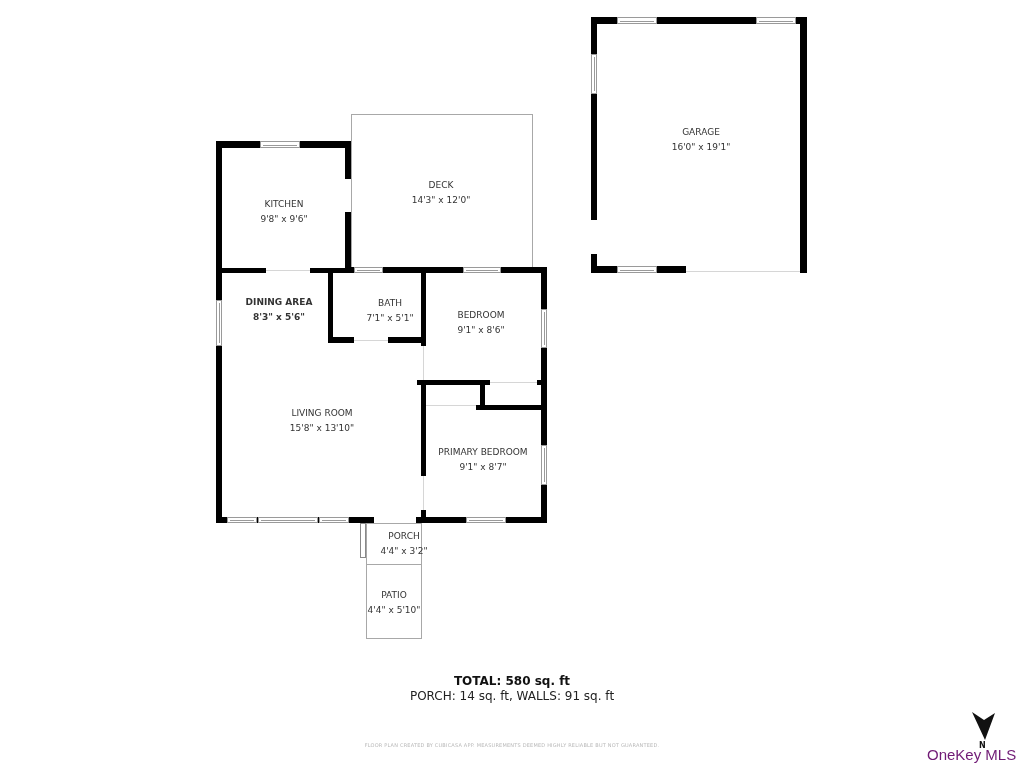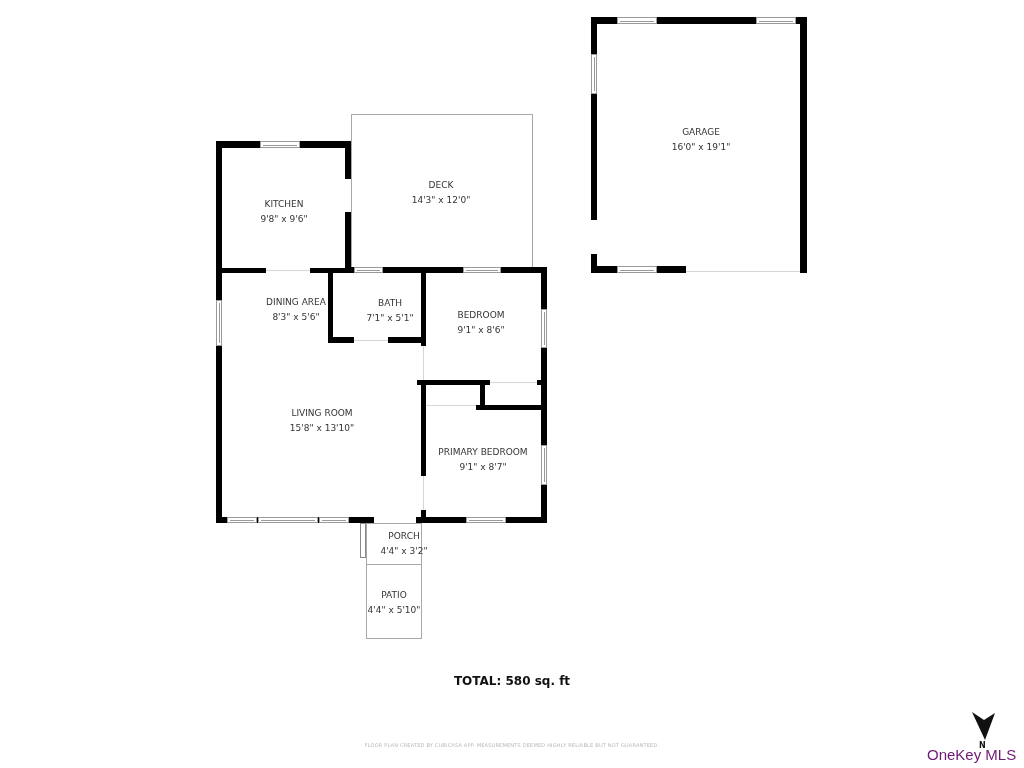--- a/index.html
+++ b/index.html
@@ -90,21 +90,21 @@
   <div class="thin" style="left:423px;top:476px;width:1px;height:34px;"></div>
   <div class="w" style="left:421px;top:510px;width:5px;height:13px;"></div>
 
   <div class="w" style="left:417px;top:380px;width:73px;height:5px;"></div>
   <div class="thin" style="left:490px;top:382px;width:47px;height:1px;"></div>
   <div class="w" style="left:537px;top:380px;width:6px;height:5px;"></div>
   <div class="w" style="left:480px;top:380px;width:5px;height:30px;"></div>
   <div class="w" style="left:476px;top:405px;width:67px;height:5px;"></div>
   <div class="thin" style="left:426px;top:405px;width:50px;height:1px;"></div>
 
-  <div class="label" style="left:296px;top:295px;">
+  <div class="label" style="left:279px;top:295px;font-weight:bold;">
     <div>DINING AREA</div>
     <div>8'3" x 5'6"</div>
   </div>
   <div class="label" style="left:481px;top:308px;">
     <div>BEDROOM</div>
     <div>9'1" x 8'6"</div>
   </div>
   <div class="label" style="left:322px;top:406px;">
     <div>LIVING ROOM</div>
     <div>15'8" x 13'10"</div>
@@ -122,20 +122,21 @@
     <div>4'4" x 3'2"</div>
   </div>
   <div class="label" style="left:394px;top:588px;">
     <div>PATIO</div>
     <div>4'4" x 5'10"</div>
   </div>
 </div>
 
 <div class="summary">
   <div class="total">TOTAL: 580 sq. ft</div>
+  <div class="line">PORCH: 14 sq. ft, WALLS: 91 sq. ft</div>
 </div>
 <div class="credit">FLOOR PLAN CREATED BY CUBICASA APP. MEASUREMENTS DEEMED HIGHLY RELIABLE BUT NOT GUARANTEED.</div>
 
 <div class="north">
   <svg width="28" height="40" viewBox="0 0 28 40">
     <polygon points="2,2 14,10 25,3 15,30" fill="#111"></polygon>
     <text x="9" y="38" font-size="8" font-weight="bold" fill="#111" font-family="DejaVu Sans, sans-serif">N</text>
   </svg>
 </div>
 <div class="brand">OneKey MLS</div>

